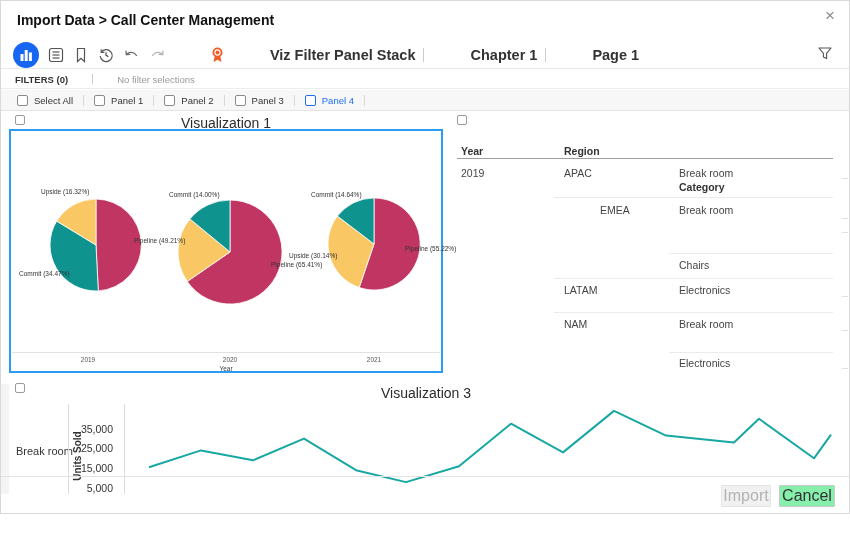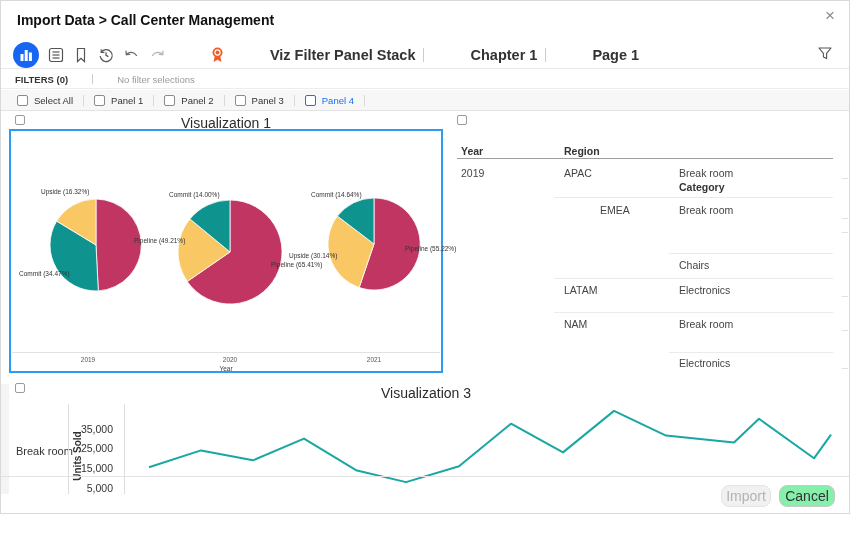--- a/index.html
+++ b/index.html
@@ -55,21 +55,21 @@
   
   .viz3-chart { position:absolute; left:0; top:400px; width:850px; height:93px; }
   .v3-gutter { position:absolute; left:0; top:-17px; width:8px; height:110px; background:#f4f4f4; }
   .v3-rowlabel { position:absolute; left:15px; top:44px; font-size:11px; color:#333; }
   .v3-vline { position:absolute; top:3px; bottom:0; width:1px; background:#ddd; }
   .v3-ylabel { position:absolute; left:76px; top:55px; transform:translate(-50%,-50%) rotate(-90deg); font-size:10px; font-weight:700; color:#333; white-space:nowrap; }
   .v3-tick { position:absolute; left:58px; width:54px; text-align:right; font-size:10.5px; color:#333; }
 
   
   .footer { position:absolute; left:0; right:0; bottom:0; height:37px; border-top:1px solid #e2e2e2; }
-  .btn { position:absolute; top:8px; height:22px; font-size:14px; border-radius:8px; text-align:center; line-height:20px; cursor:pointer; font-family:inherit; }
+  .btn { position:absolute; top:8px; height:22px; font-size:16px; border-radius:1px; text-align:center; line-height:20px; cursor:pointer; font-family:inherit; }
   .btn-import { right:78px; width:50px; background:#f1f1f1; border:1px solid #e4e4e4; color:#b3b3b3; }
   .btn-cancel { right:14px; width:56px; background:#86efac; border:1px solid #c9c9c9; color:#333; }
 
   svg { display:block; }
 </style>
 </head>
 <body>
 
 <div class="dialog">
 

